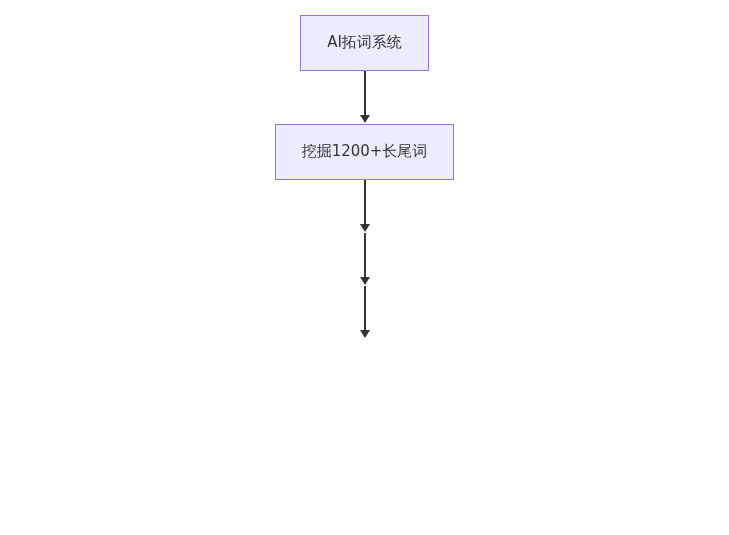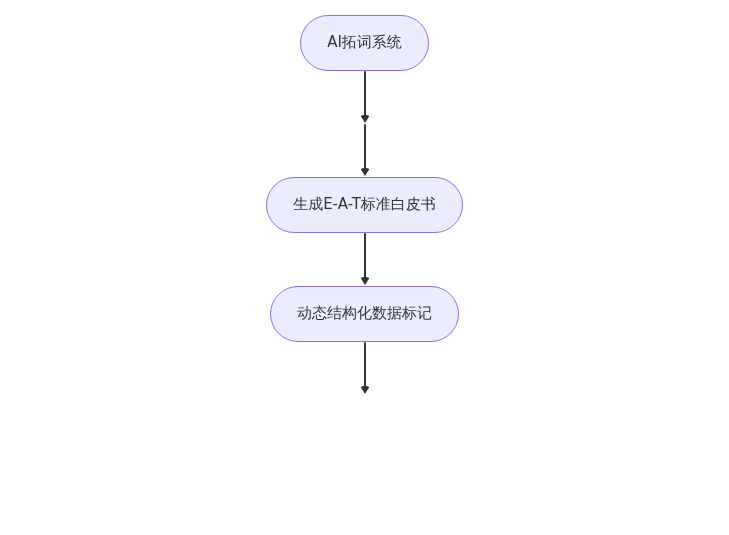--- a/index.html
+++ b/index.html
@@ -2,21 +2,21 @@
 <html style="--node-fill: #ececff; --node-border: #9370db; --text-color: #333333; --arrow-color: #333333; --bg: #ffffff;"><head>
 <meta charset="utf-8">
 <style>
   :root {
     --node-fill: #ececff;
     --node-border: #9370db;
     --text-color: #333333;
     --arrow-color: #333333;
     --bg: #ffffff;
   }
-  * { margin: 0; padding: 0; box-sizing: border-box; border-radius: 32px; }
+  * { margin: 0; padding: 0; box-sizing: border-box; }
   html, body {
     background: var(--bg);
     font-family: "DejaVu Sans", "Liberation Sans", sans-serif;
   }
   .canvas {
     position: relative;
     width: 729px;
     height: 535px;
     background: var(--bg);
     display: flex;
@@ -70,38 +70,35 @@
 
   <div class="node">
     <span class="node-label">AI拓词系统</span>
   </div>
 
   <div class="arrow">
     <div class="arrow-line"></div>
     <div class="arrow-head"></div>
   </div>
 
-
-  <div class="arrow">
-    <div class="arrow-line"></div>
-    <div class="arrow-head"></div>
-  </div>
-
   <div class="node">
-    <span class="node-label">生成E-A-T标准白皮书</span>
+    <span class="node-label">挖掘1200+长尾词</span>
   </div>
 
   <div class="arrow">
     <div class="arrow-line"></div>
     <div class="arrow-head"></div>
   </div>
 
-  <div class="node">
-    <span class="node-label">动态结构化数据标记</span>
+
+  <div class="arrow">
+    <div class="arrow-line"></div>
+    <div class="arrow-head"></div>
   </div>
+
 
   <div class="arrow">
     <div class="arrow-line"></div>
     <div class="arrow-head"></div>
   </div>
 
 
 </div>
 
 </body></html>

